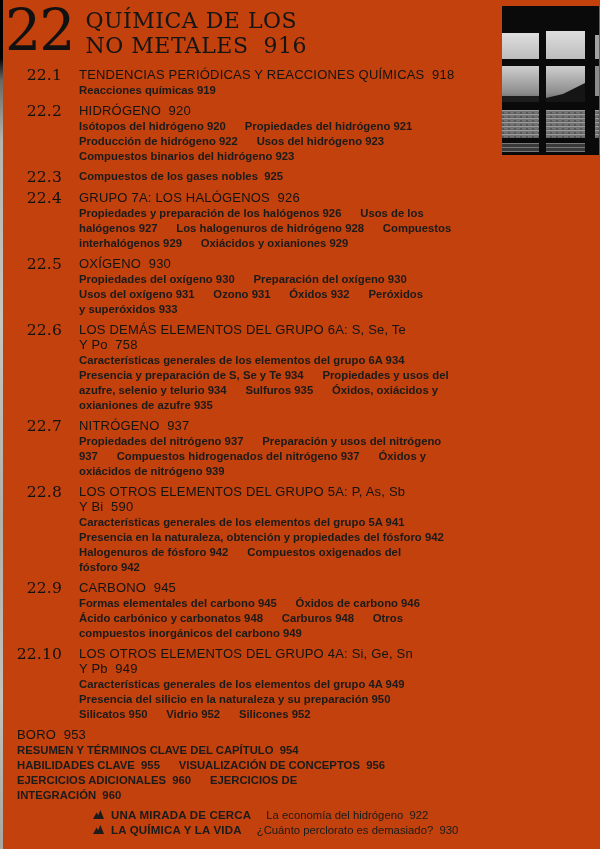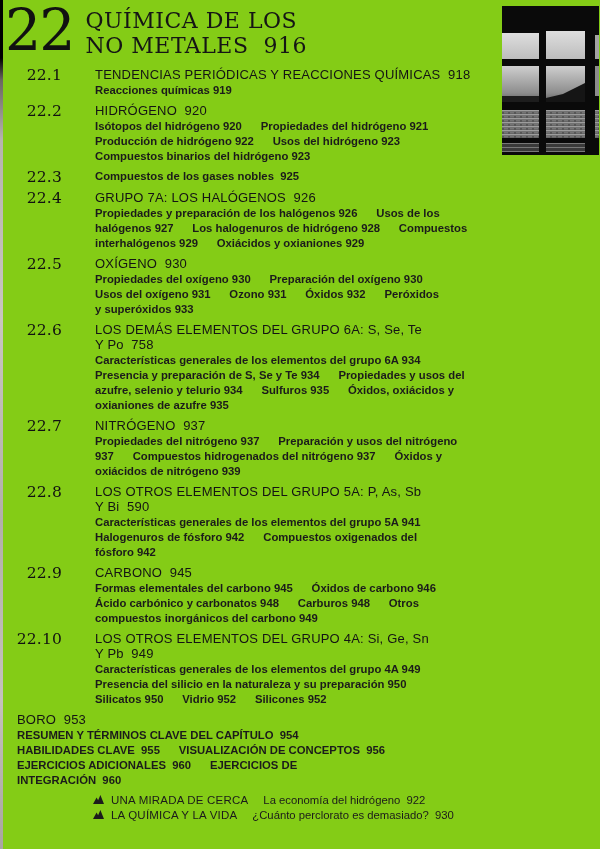--- a/index.html
+++ b/index.html
@@ -1,19 +1,19 @@
 <!DOCTYPE html>
 <html><head>
 <meta charset="utf-8">
 <style>
   html,body { margin:0; padding:0; }
   .page {
     position:relative;
     width:600px; height:849px;
-    background:#84cc16;
+    background:#c2410c;
     overflow:hidden;
     font-family:"Liberation Sans", sans-serif;
     color:#161616;
   }
   
   .gutter {
     position:absolute; left:0; top:0; width:3px; height:100%;
     background:linear-gradient(#000 0px, #000 58px, #6a6661 80px,
       #b7b3ae 140px, #c9c5c0 320px, #b3afaa 520px, #c5c1bc 700px, #a9a5a0 849px);
   }
@@ -26,42 +26,42 @@
   }
   .chapter-title {
     font-family:"DejaVu Serif", serif;
     font-size:22px; line-height:25px; letter-spacing:0.5px;
     margin:5px 0 0 12px; color:#151515; white-space:pre;
   }
   
   .photo { position:absolute; top:6px; right:1px; width:97px; height:149px; }
   
   .toc { margin-top:9px; }
-  .row { display:flex; margin-bottom:5px;gap:16px; }
+  .row { display:flex; margin-bottom:5px; }
   .num {
     width:62px; text-align:right; flex:0 0 62px;
     font-family:"DejaVu Serif", serif;
     font-size:15.5px; line-height:15px; letter-spacing:0.2px; color:#111;
     padding-top:1px;
   }
   .secbody { margin-left:17px; width:412px; }
   .sectitle {
     font-size:13px; line-height:15px; letter-spacing:0.2px;
     white-space:pre-wrap; color:#141414; margin-bottom:1px;
   }
   .sub-line {
     font-size:11.3px; line-height:15px; font-weight:bold;
     white-space:pre-wrap; color:#1b1b1b;
   }
   
   .features { margin:3px 0 0 93px; }
   .feature { display:flex; align-items:baseline; line-height:15px; }
   .tri { flex:0 0 auto; margin-right:7px; position:relative; top:0px; }
   .flabel {
-    font-size:11.5px; font-weight:normal; letter-spacing:0.2px;
+    font-size:11.5px; font-weight:bold; letter-spacing:0.2px;
     color:#1b1b1b; white-space:pre;
   }
   .fdesc {
     font-size:11.3px; font-weight:normal; margin-left:15px;
     color:#1b1b1b; white-space:pre;
   }
 </style>
 </head>
 <body>
 
@@ -196,20 +196,21 @@
     </div>
   </div>
 
   <div class="row">
     <div class="num">22.8</div>
     <div class="secbody">
       <div class="sectitle">LOS OTROS ELEMENTOS DEL GRUPO 5A: P, As, Sb
 Y Bi  590</div>
       <div class="subs">
             <div class="sub-line">Características generales de los elementos del grupo 5A 941</div>
+            <div class="sub-line">Presencia en la naturaleza, obtención y propiedades del fósforo 942</div>
             <div class="sub-line">Halogenuros de fósforo 942      Compuestos oxigenados del</div>
             <div class="sub-line">fósforo 942</div>
           </div>
     </div>
   </div>
 
   <div class="row">
     <div class="num">22.9</div>
     <div class="secbody">
       <div class="sectitle">CARBONO  945</div>

